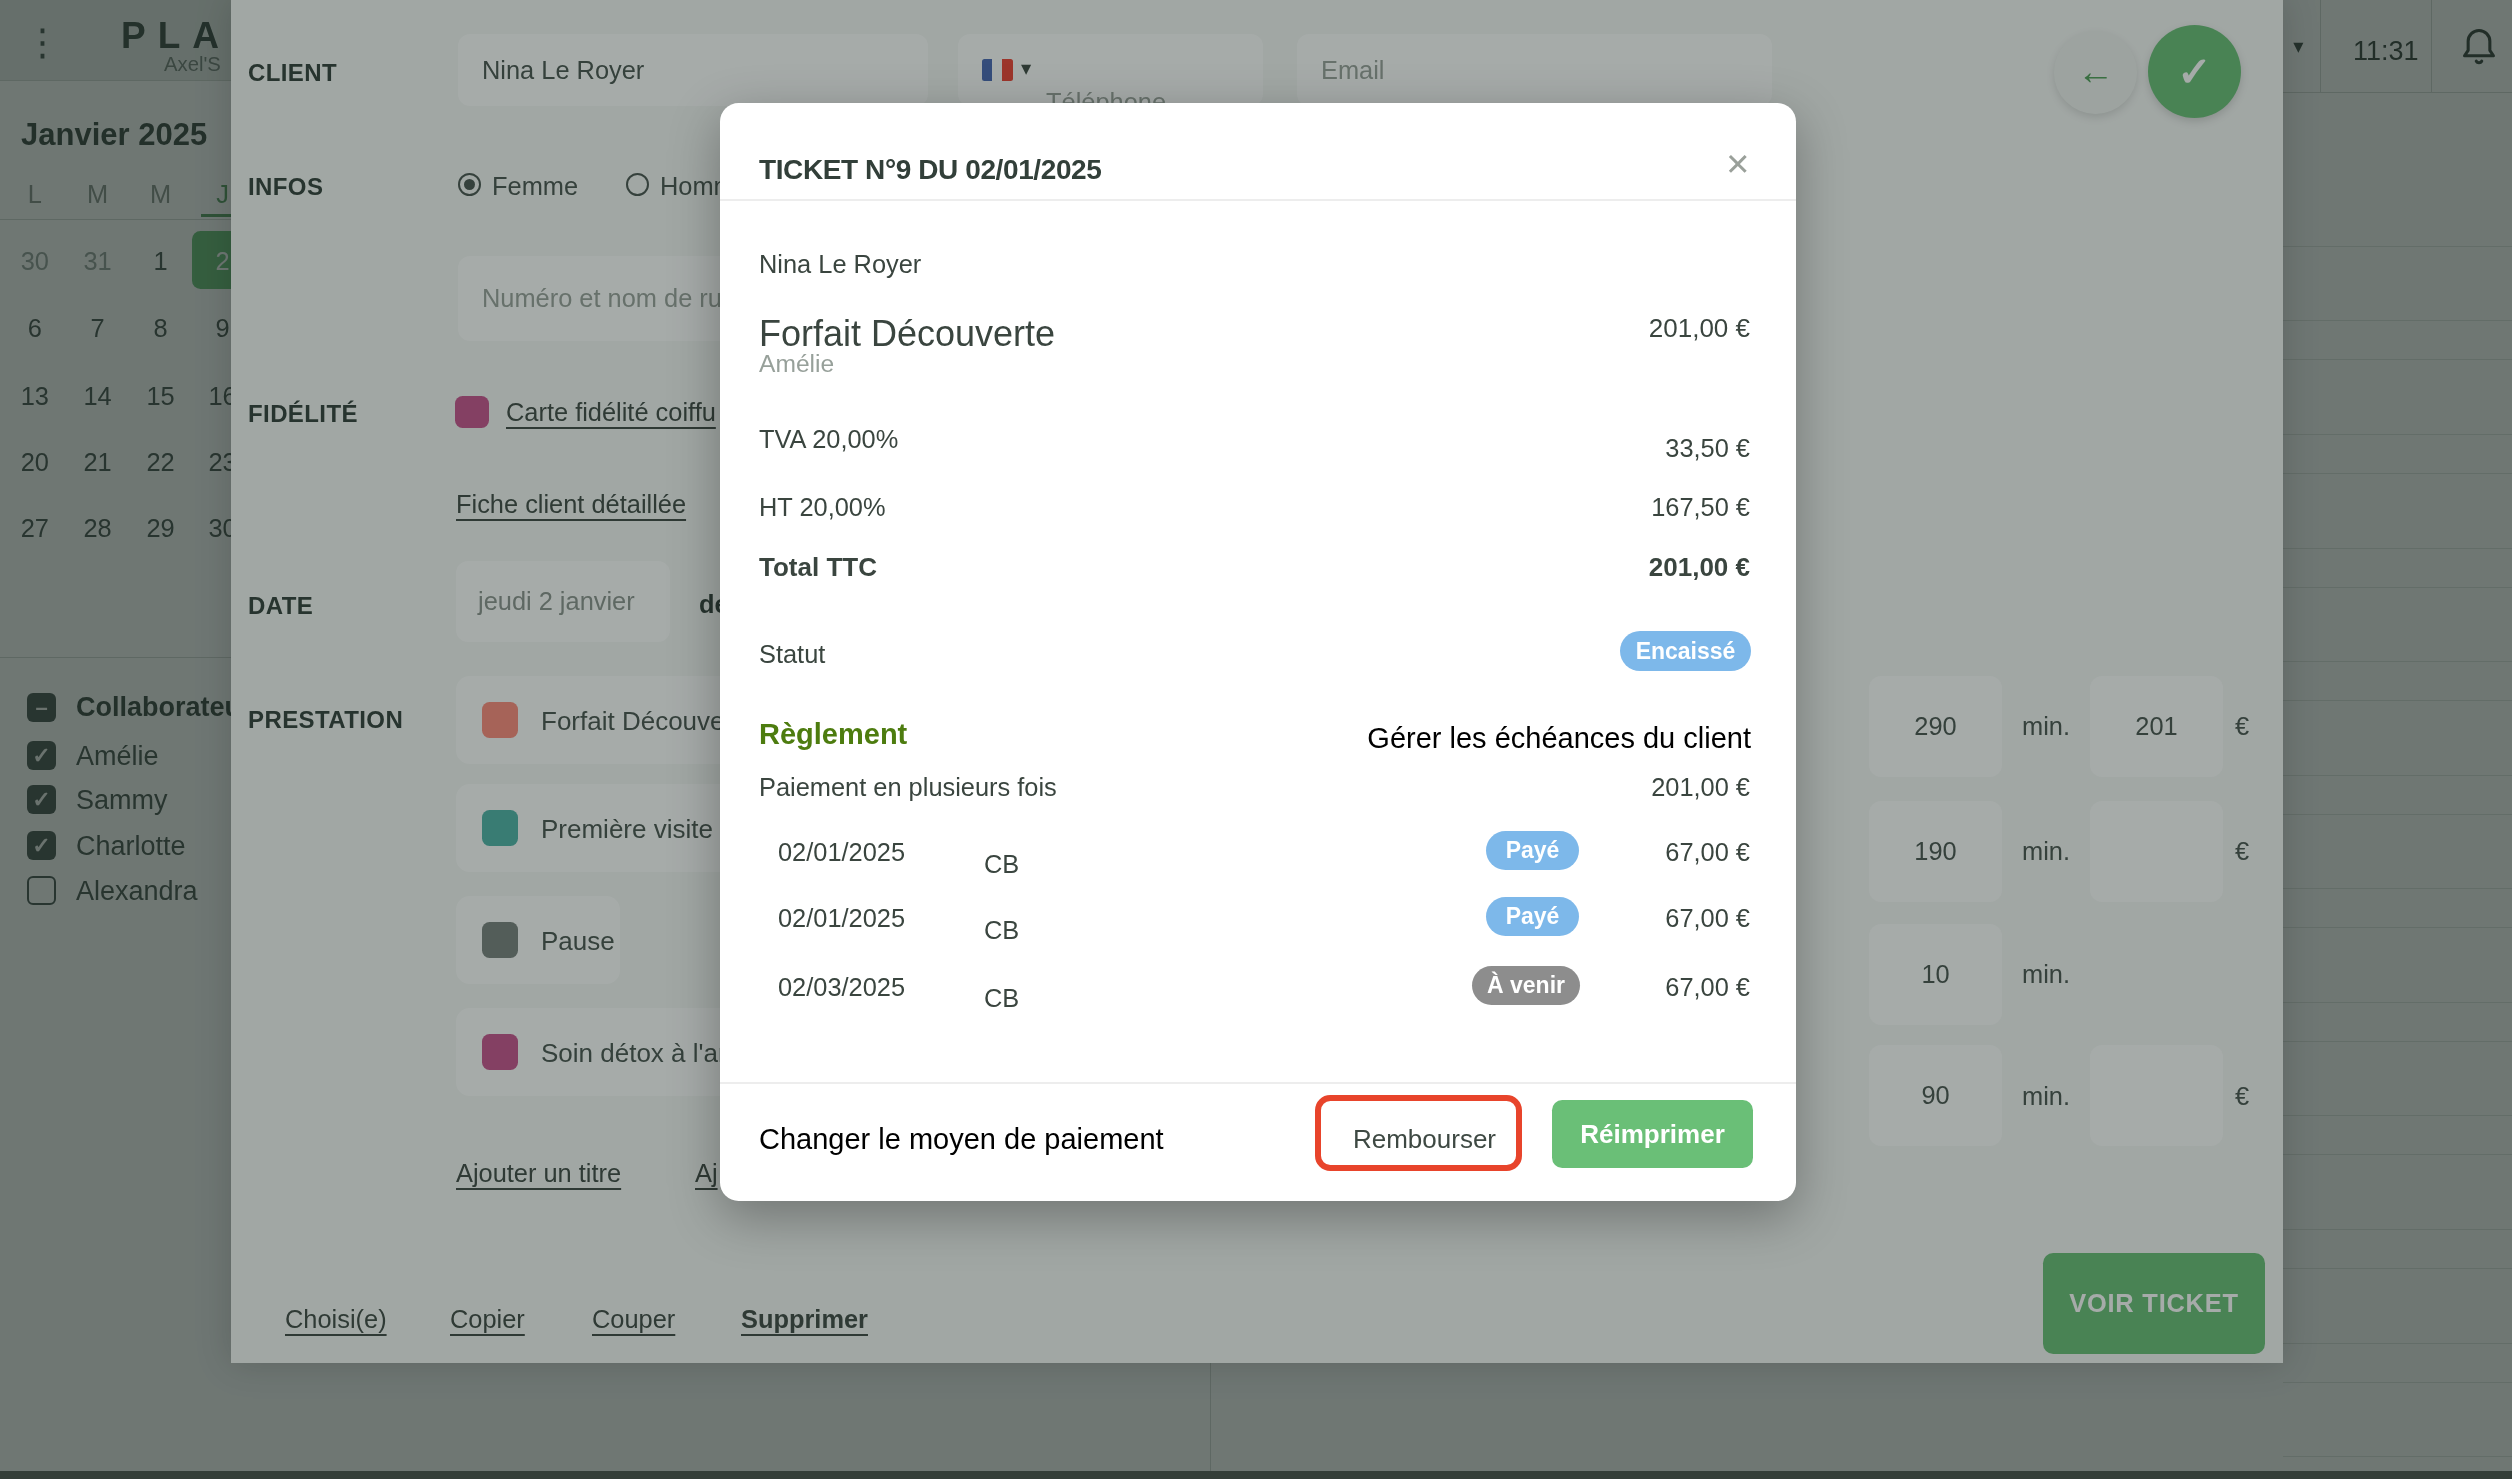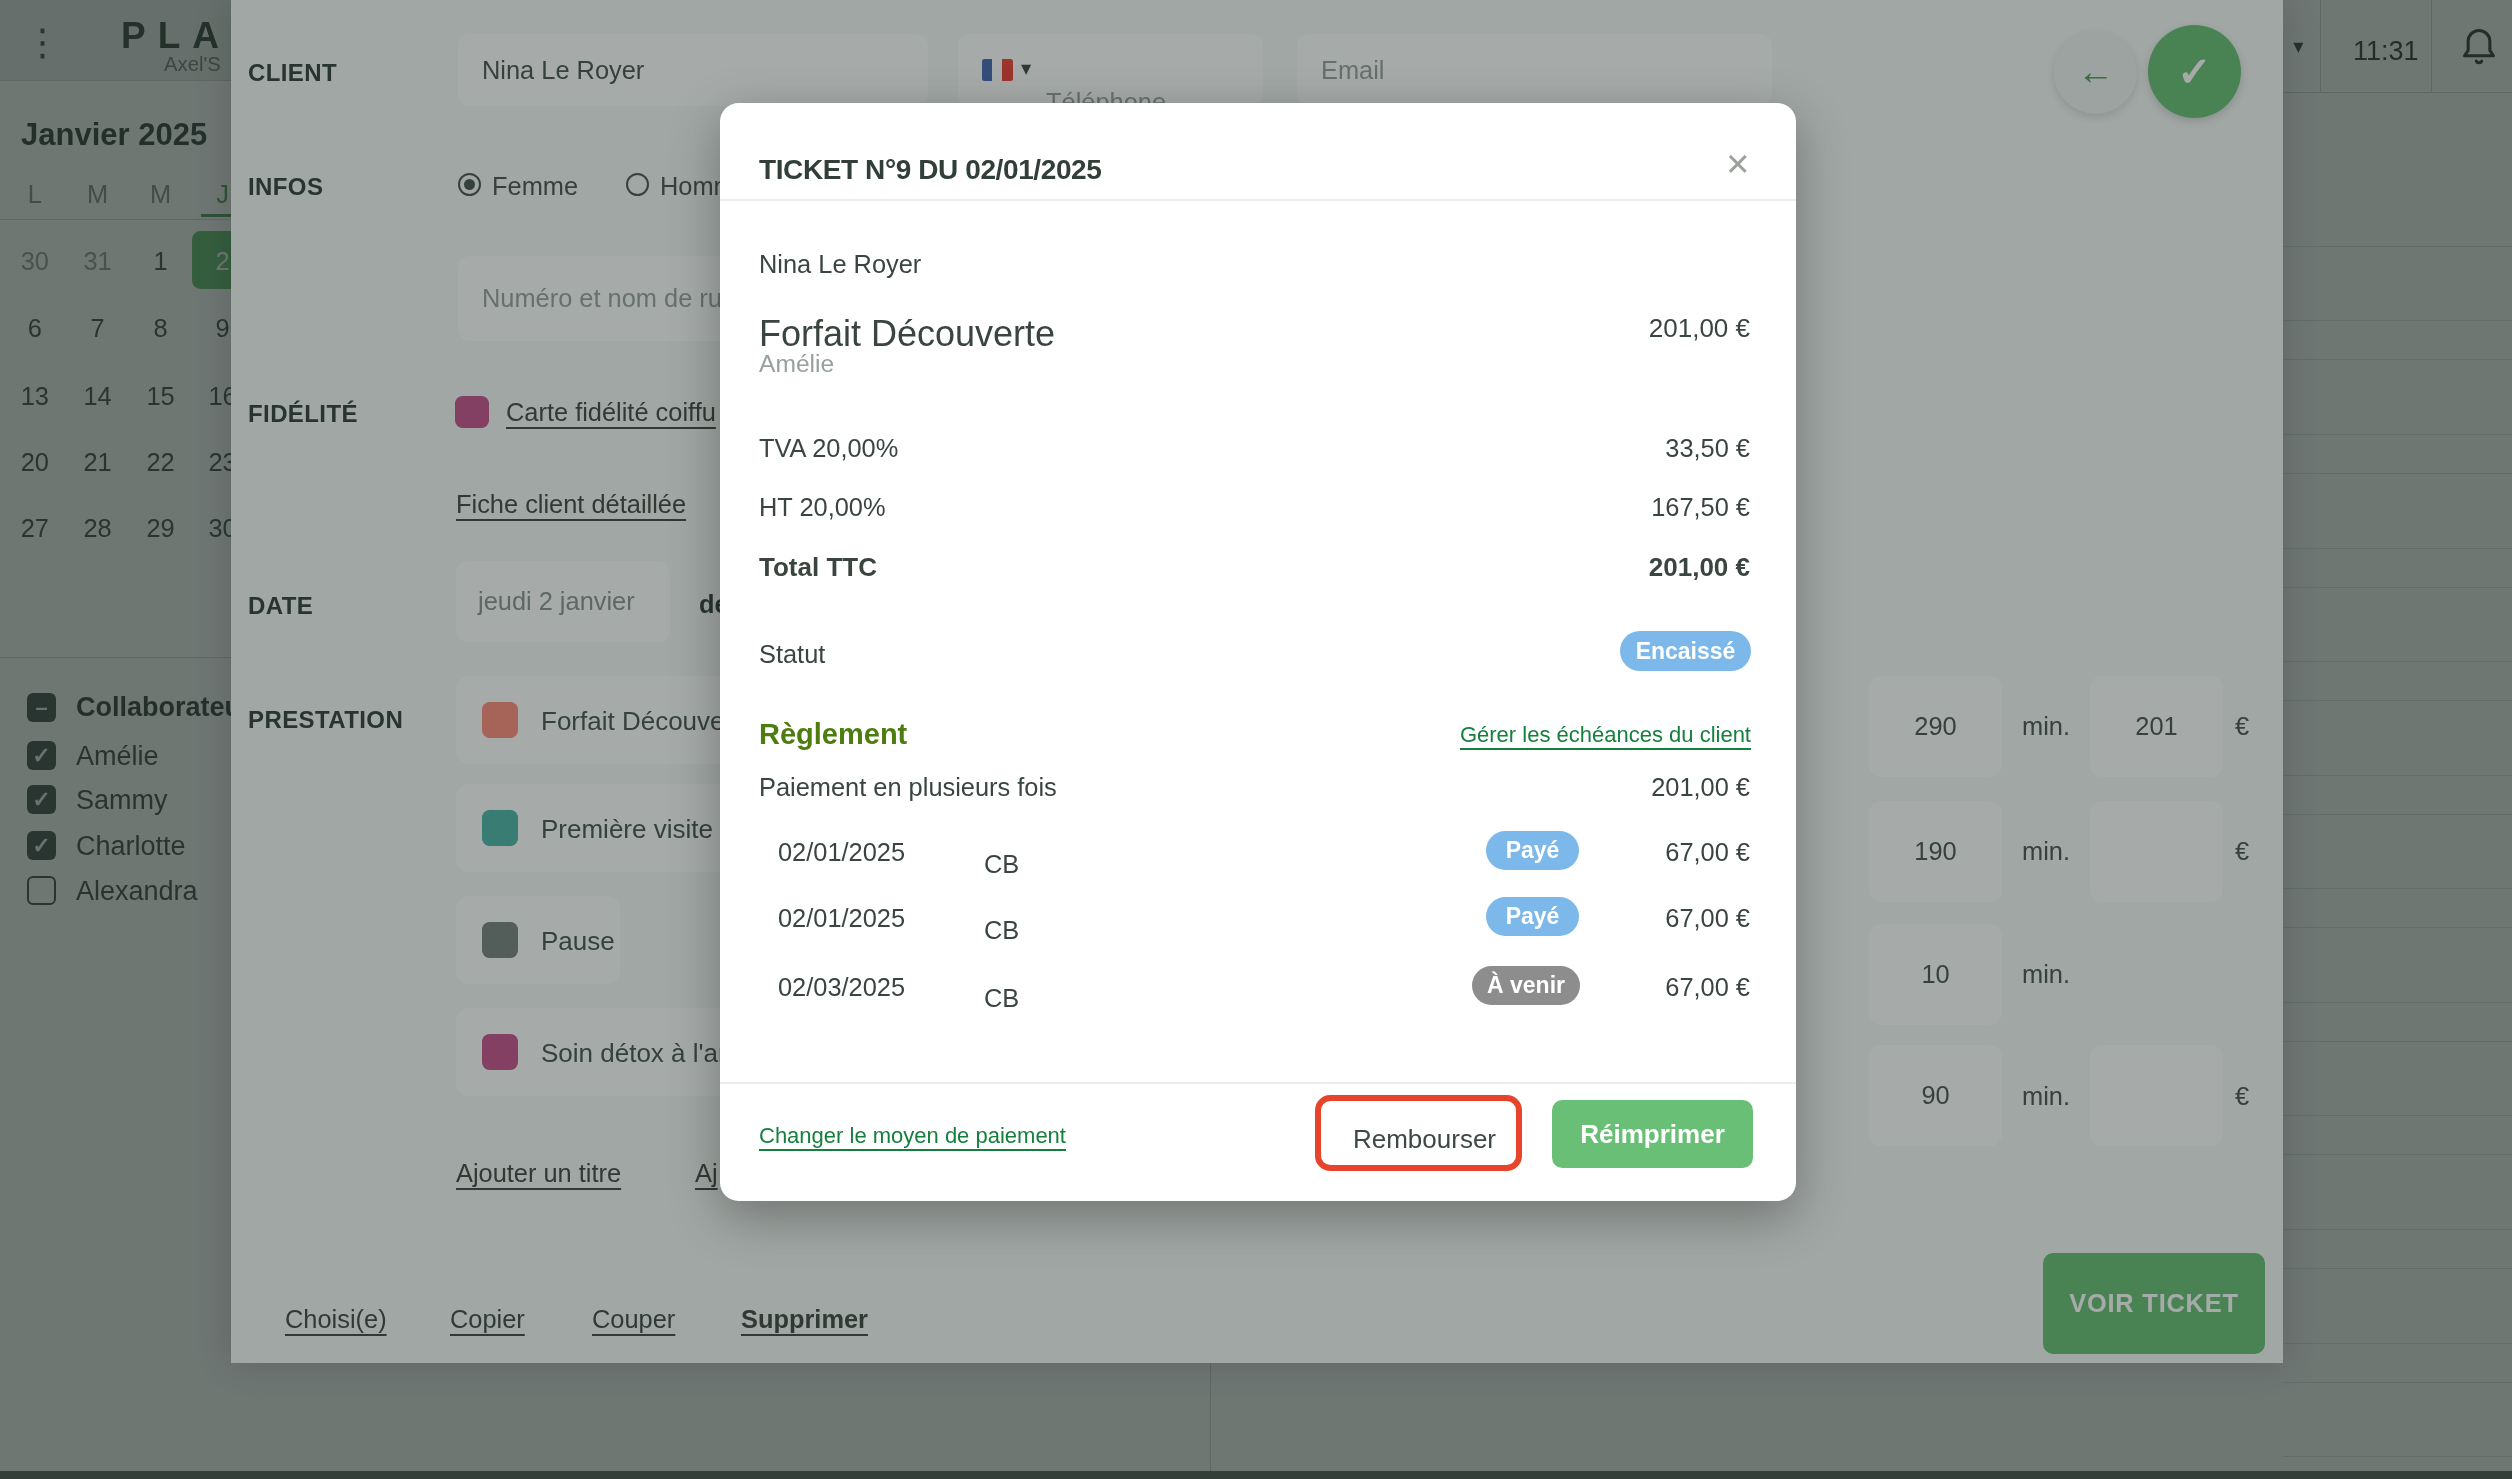--- a/index.html
+++ b/index.html
@@ -65,21 +65,21 @@
   .m-text { font-size:25.4px; color:#3a453f; }
   .m-gray { font-size:24.6px; color:#97a09a; }
   .m-bold { font-weight:bold; }
   .m-right { text-align:right; }
   .m-h2 { font-size:29px; font-weight:bold; color:#4d7c0f; }
   .badge { border-radius:22px; color:#fff; font-weight:bold; font-size:23px;
     display:flex; align-items:center; justify-content:center; }
   .badge.blue { background:#7db8ea; }
   .badge.gray { background:#8d8d8d; }
   .m-div { position:absolute; left:0; width:1076px; height:1.7px; background:#ededed; }
-  .m-link { font-size:22px; color:#15803d; text-decoration:underline; text-underline-offset:6px; }
+  .m-link { font-size:29px; color:#000000; text-underline-offset:6px; }
   .btn-reprint { background:#6abf77; border-radius:10.2px; color:#fff; font-weight:bold;
     font-size:26px; display:flex; align-items:center; justify-content:center; }
   .btn-refund { font-size:26px; color:#3e4943; display:flex; align-items:center; justify-content:center; }
   .red-ring { border:6px solid #e8442b; border-radius:15.3px; }
 </style>
 </head>
 <body>
 
 <div id="screen">
 
@@ -304,21 +304,21 @@
     <div class="abs m-title" style="left:39px; top:136px; top:51px;">TICKET N°9 DU 02/01/2025</div>
     <div class="abs m-close" style="left:1005px; top:44px;">✕</div>
     <div class="m-div" style="top:96px;"></div>
 
     <div class="abs m-text" style="left:39px; top:147px;">Nina Le Royer</div>
 
     <div class="abs m-text" style="left:39px; top:210px; font-size:36px;">Forfait Découverte</div>
     <div class="abs m-text m-right" style="left:776px; top:210px; width:254px; font-size:26px;">201,00 €</div>
     <div class="abs m-gray" style="left:39px; top:247px;">Amélie</div>
 
-    <div class="abs m-text" style="left:39px; top:331px;">TVA 20,00%</div>
+    <div class="abs m-text" style="left:39px; top:322px;">TVA 20,00%</div>
     <div class="abs m-text m-right" style="left:776px; top:331px; width:254px;">33,50 €</div>
 
     <div class="abs m-text" style="left:39px; top:390px;">HT 20,00%</div>
     <div class="abs m-text m-right" style="left:776px; top:390px; width:254px;">167,50 €</div>
 
     <div class="abs m-text m-bold" style="left:39px; top:449px; font-size:26px;">Total TTC</div>
     <div class="abs m-text m-bold m-right" style="left:776px; top:449px; width:254px; font-size:26px;">201,00 €</div>
 
     <div class="abs m-text" style="left:39px; top:537px;">Statut</div>
     <div class="abs badge blue" style="left:900px; top:528px; width:131px; height:40px;">

